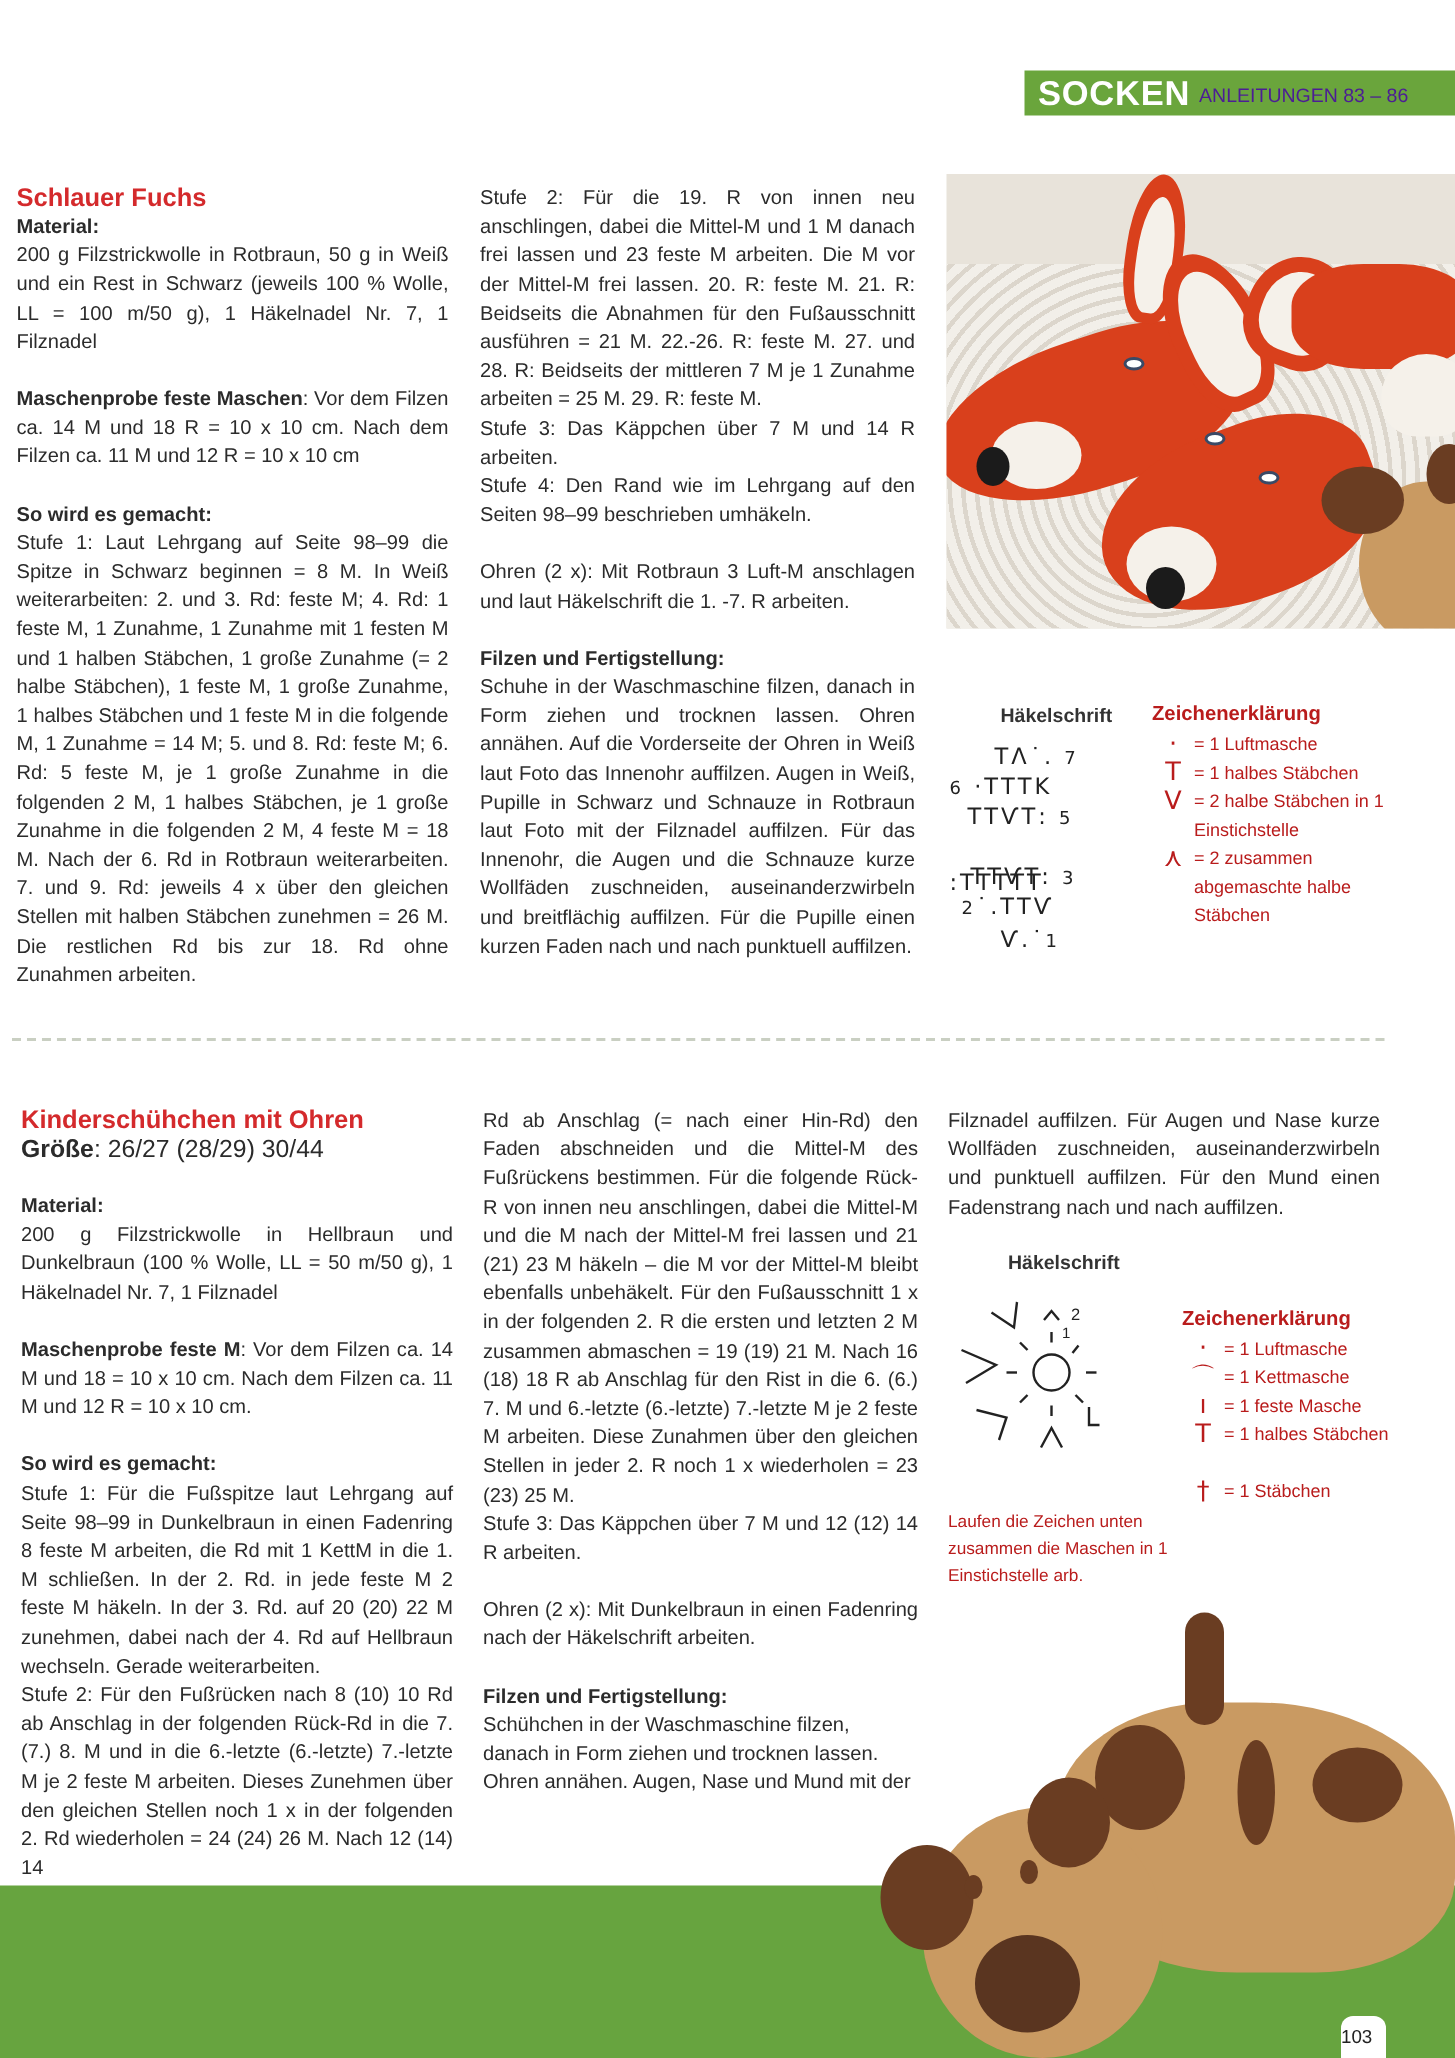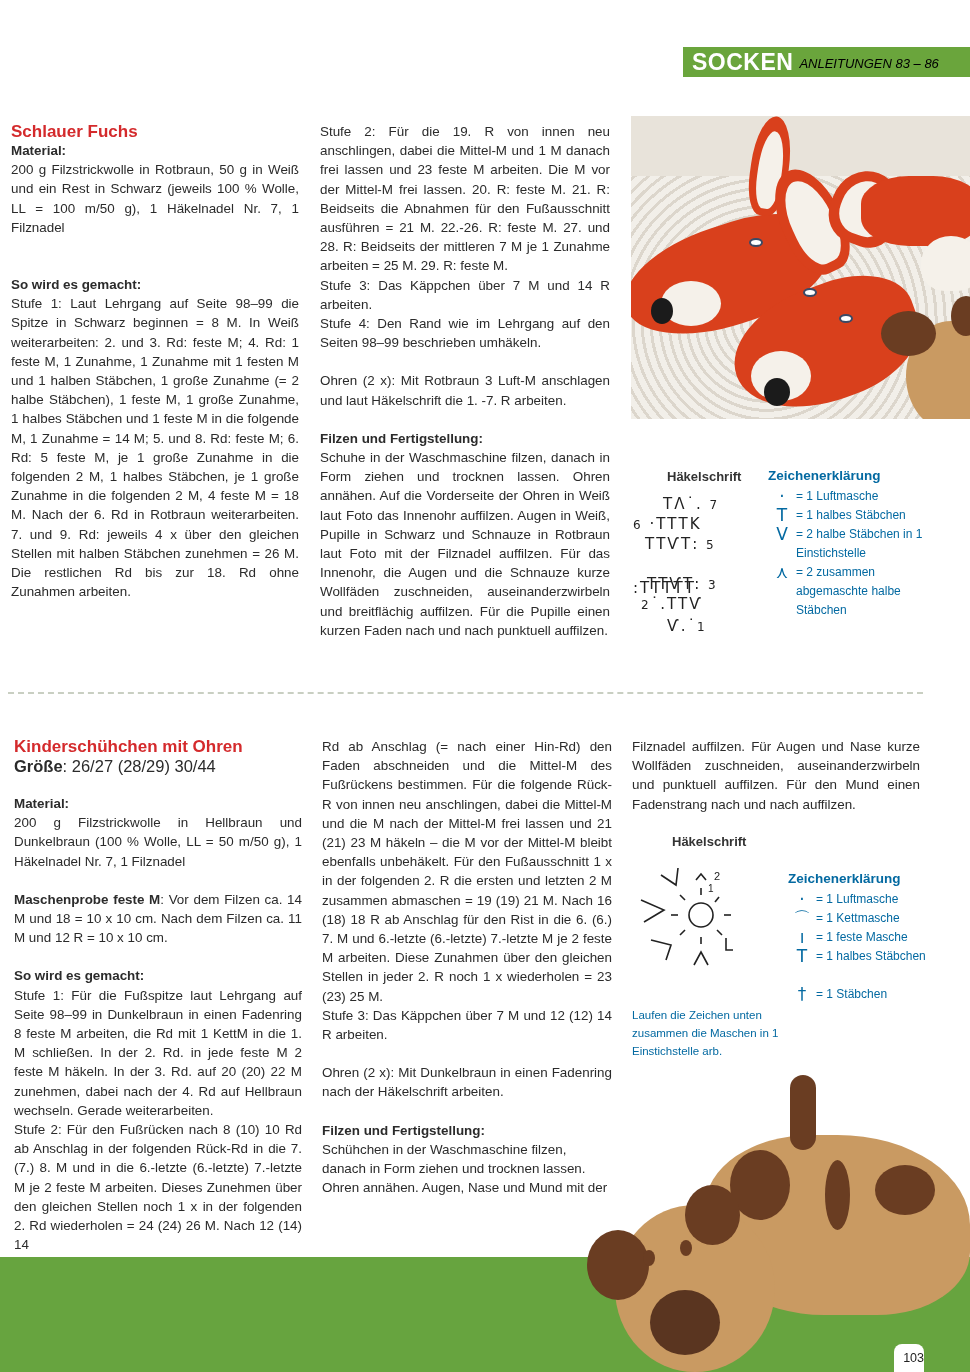--- a/index.html
+++ b/index.html
@@ -4,32 +4,32 @@
 <style>
   * { box-sizing: border-box; margin: 0; padding: 0; }
   html, body { width: 970px; height: 1372px; background: #ffffff; overflow: hidden; }
   body { position: relative; font-family: "Liberation Sans", "DejaVu Sans", sans-serif; color: #2a2a2a; }
 
   .header-band {
     position: absolute; left: 683px; top: 47px; width: 287px; height: 30px;
     background: #6aa53c; display: flex; align-items: center; padding-left: 9px;
   }
   .header-band .big { font-weight: bold; font-size: 23px; color: #ffffff; letter-spacing: 0.5px; }
-  .header-band .small { font-size: 13px; color: #000000; margin-left: 6px; margin-top: 3px; font-style: italic; }
+  .header-band .small { font-size: 13px; color: #4c1d95; margin-left: 6px; margin-top: 3px; }
 
   .col { position: absolute; font-size: 13.4px; line-height: 19.2px; color: #2b2b2b; }
   .col p { text-align: justify; }
   .title { color: #d42a2c; font-weight: bold; font-size: 17px; line-height: 19px; }
   .size { font-size: 16.5px; line-height: 20px; margin-bottom: 18px; }
   .size b { font-weight: bold; }
   .h { font-weight: bold; }
   .gap { height: 19px; }
 
   .chart-title { position: absolute; font-weight: bold; font-size: 13px; color: #333; padding-left: 36px; }
-  .legend { position: absolute; font-size: 12px; line-height: 19px; color: #0369a1; }
+  .legend { position: absolute; font-size: 12px; line-height: 19px; color: #b91c1c; }
   .legend .hd { font-weight: bold; font-size: 13.5px; margin-bottom: 2px; }
   .legend .row { display: flex; align-items: flex-start; }
   .legend .sym { width: 28px; text-align: center; font-size: 17px; font-family: "DejaVu Sans", sans-serif; line-height: 19px; }
   .legend .txt { flex: 1; }
 
   .diagram { position: absolute; font-family: "DejaVu Sans", sans-serif; font-size: 15px; color: #222; }
   .diagram .line { position: absolute; white-space: pre; letter-spacing: 2px; }
 
   .divider { position: absolute; left: 8px; top: 692px; width: 915px; border-top: 2px dashed #c9cfc2; }
 
@@ -40,40 +40,41 @@
   .fox-snout { position: absolute; background: #f5f1ea; border-radius: 50%; }
   .fox-nose { position: absolute; background: #1b1b1b; border-radius: 50%; }
   .ear { position: absolute; background: #d9401c; border-radius: 50% 50% 40% 40%; }
   .ear-in { position: absolute; background: #f5f1ea; border-radius: 50% 50% 40% 40%; }
   .eye { position: absolute; width: 14px; height: 9px; border-radius: 50%; background: #fff; border: 2px solid #3a4a66; }
 
   .green-band { position: absolute; left: 0; top: 1257px; width: 970px; height: 115px; background: #67a43f; }
   .page-num {
     position: absolute; left: 894px; top: 1344px; width: 30px; height: 28px;
     background: #ffffff; border-radius: 8px 8px 0 0; font-size: 12.5px;
-    text-align: right; line-height: 28px; color: #222;
+    text-align: left; line-height: 28px; color: #222;
   }
 
   .dog { position: absolute; }
   .dog-body { position: absolute; background: #c99a62; border-radius: 45% 50% 40% 50%; }
   .dog-spot { position: absolute; background: #6a3d22; border-radius: 50%; }
 </style>
 </head>
 <body>
 
 <div class="header-band">
   <span class="big">SOCKEN</span>
   <span class="small">ANLEITUNGEN 83 – 86</span>
 </div>
 
 <div class="col" style="left:11px; top:122px; width:288px;">
   <div class="title">Schlauer Fuchs</div>
   <div class="h">Material:</div>
   <p>200 g Filzstrickwolle in Rotbraun, 50 g in Weiß und ein Rest in Schwarz (jeweils 100 % Wolle, LL = 100 m/50 g), 1 Häkelnadel Nr. 7, 1 Filznadel</p>
   <div class="gap"></div>
+  <p><b>Maschenprobe feste Maschen</b><span>: Vor dem Filzen ca. 14 M und 18 R = 10 x 10 cm. Nach dem Filzen ca. 11 M und 12 R = 10 x 10 cm</span></p>
   <div class="gap"></div>
   <div class="h">So wird es gemacht:</div>
   <p>Stufe 1: Laut Lehrgang auf Seite 98–99 die Spitze in Schwarz beginnen = 8 M. In Weiß weiterarbeiten: 2. und 3. Rd: feste M; 4. Rd: 1 feste M, 1 Zunahme, 1 Zunahme mit 1 festen M und 1 halben Stäbchen, 1 große Zunahme (= 2 halbe Stäbchen), 1 feste M, 1 große Zunahme, 1 halbes Stäbchen und 1 feste M in die folgende M, 1 Zunahme = 14 M; 5. und 8. Rd: feste M; 6. Rd: 5 feste M, je 1 große Zunahme in die folgenden 2 M, 1 halbes Stäbchen, je 1 große Zunahme in die folgenden 2 M, 4 feste M = 18 M. Nach der 6. Rd in Rotbraun weiterarbeiten. 7. und 9. Rd: jeweils 4 x über den gleichen Stellen mit halben Stäbchen zunehmen = 26 M. Die restlichen Rd bis zur 18. Rd ohne Zunahmen arbeiten.</p>
 </div>
 
 <div class="col" style="left:320px; top:122px; width:290px;">
   <p>Stufe 2: Für die 19. R von innen neu anschlingen, dabei die Mittel-M und 1 M danach frei lassen und 23 feste M arbeiten. Die M vor der Mittel-M frei lassen. 20. R: feste M. 21. R: Beidseits die Abnahmen für den Fußausschnitt ausführen = 21 M. 22.-26. R: feste M. 27. und 28. R: Beidseits der mittleren 7 M je 1 Zunahme arbeiten = 25 M. 29. R: feste M.</p>
   <p>Stufe 3: Das Käppchen über 7 M und 14 R arbeiten.</p>
   <p>Stufe 4: Den Rand wie im Lehrgang auf den Seiten 98–99 beschrieben umhäkeln.</p>
   <div class="gap"></div>

